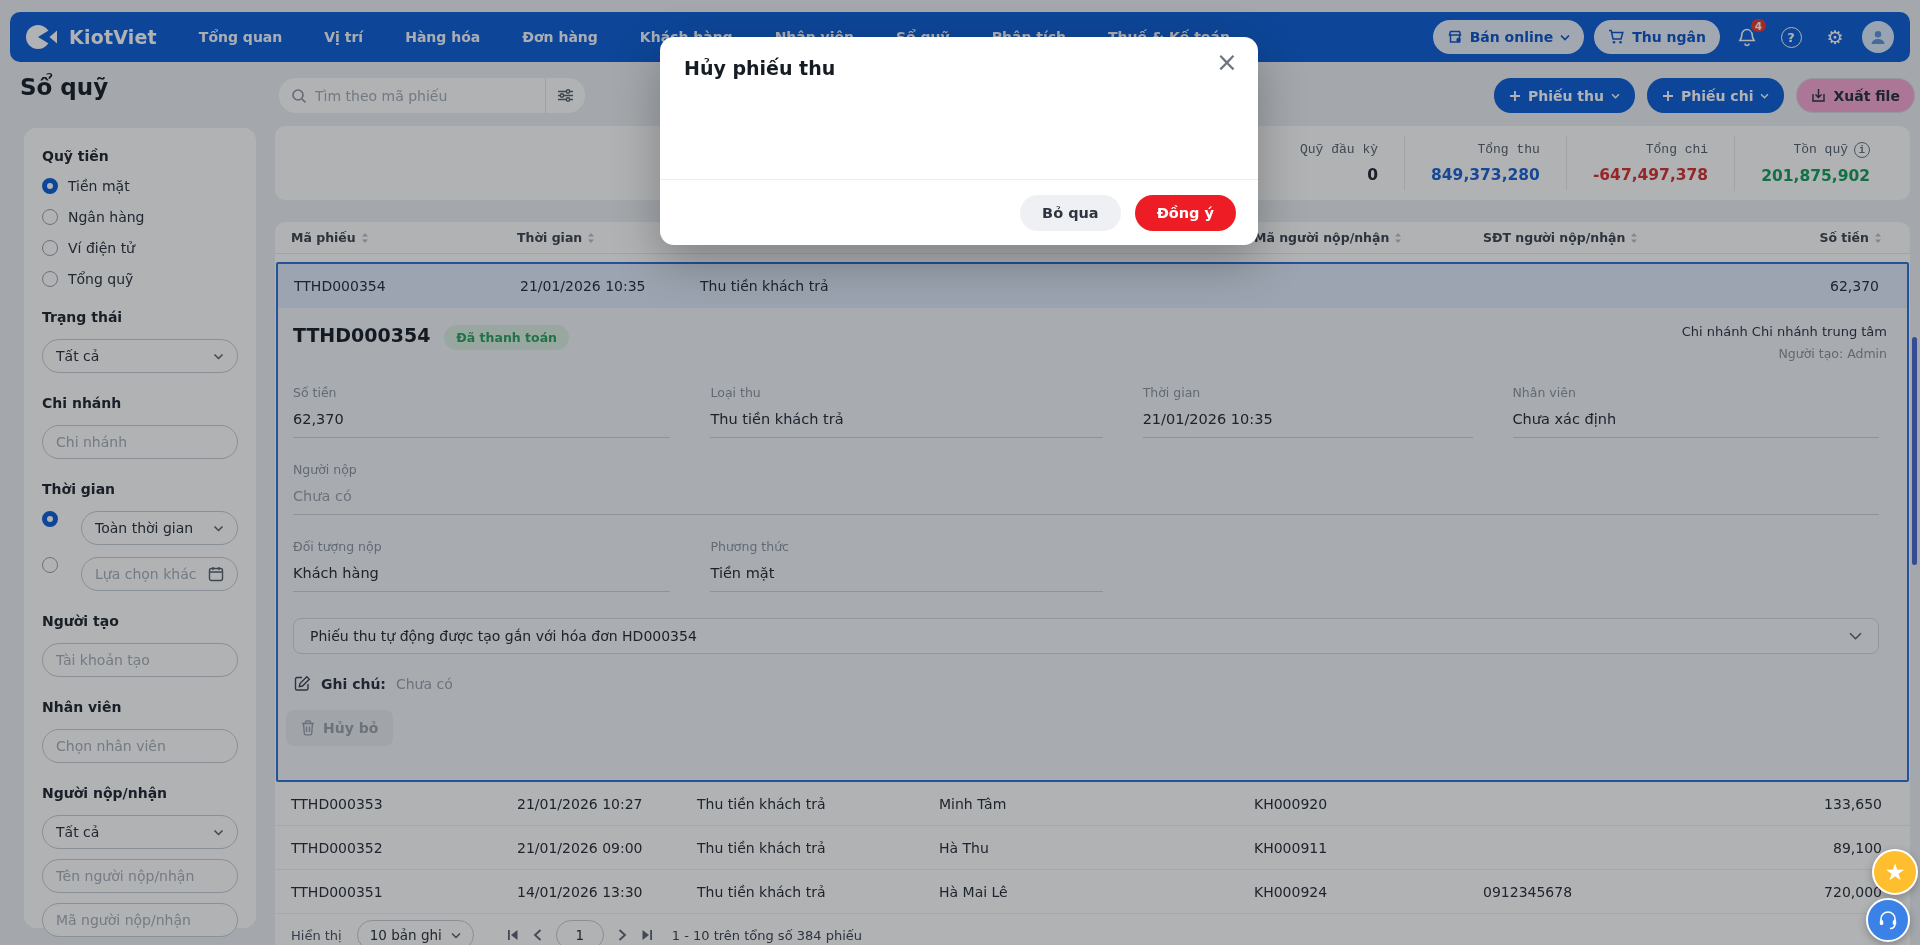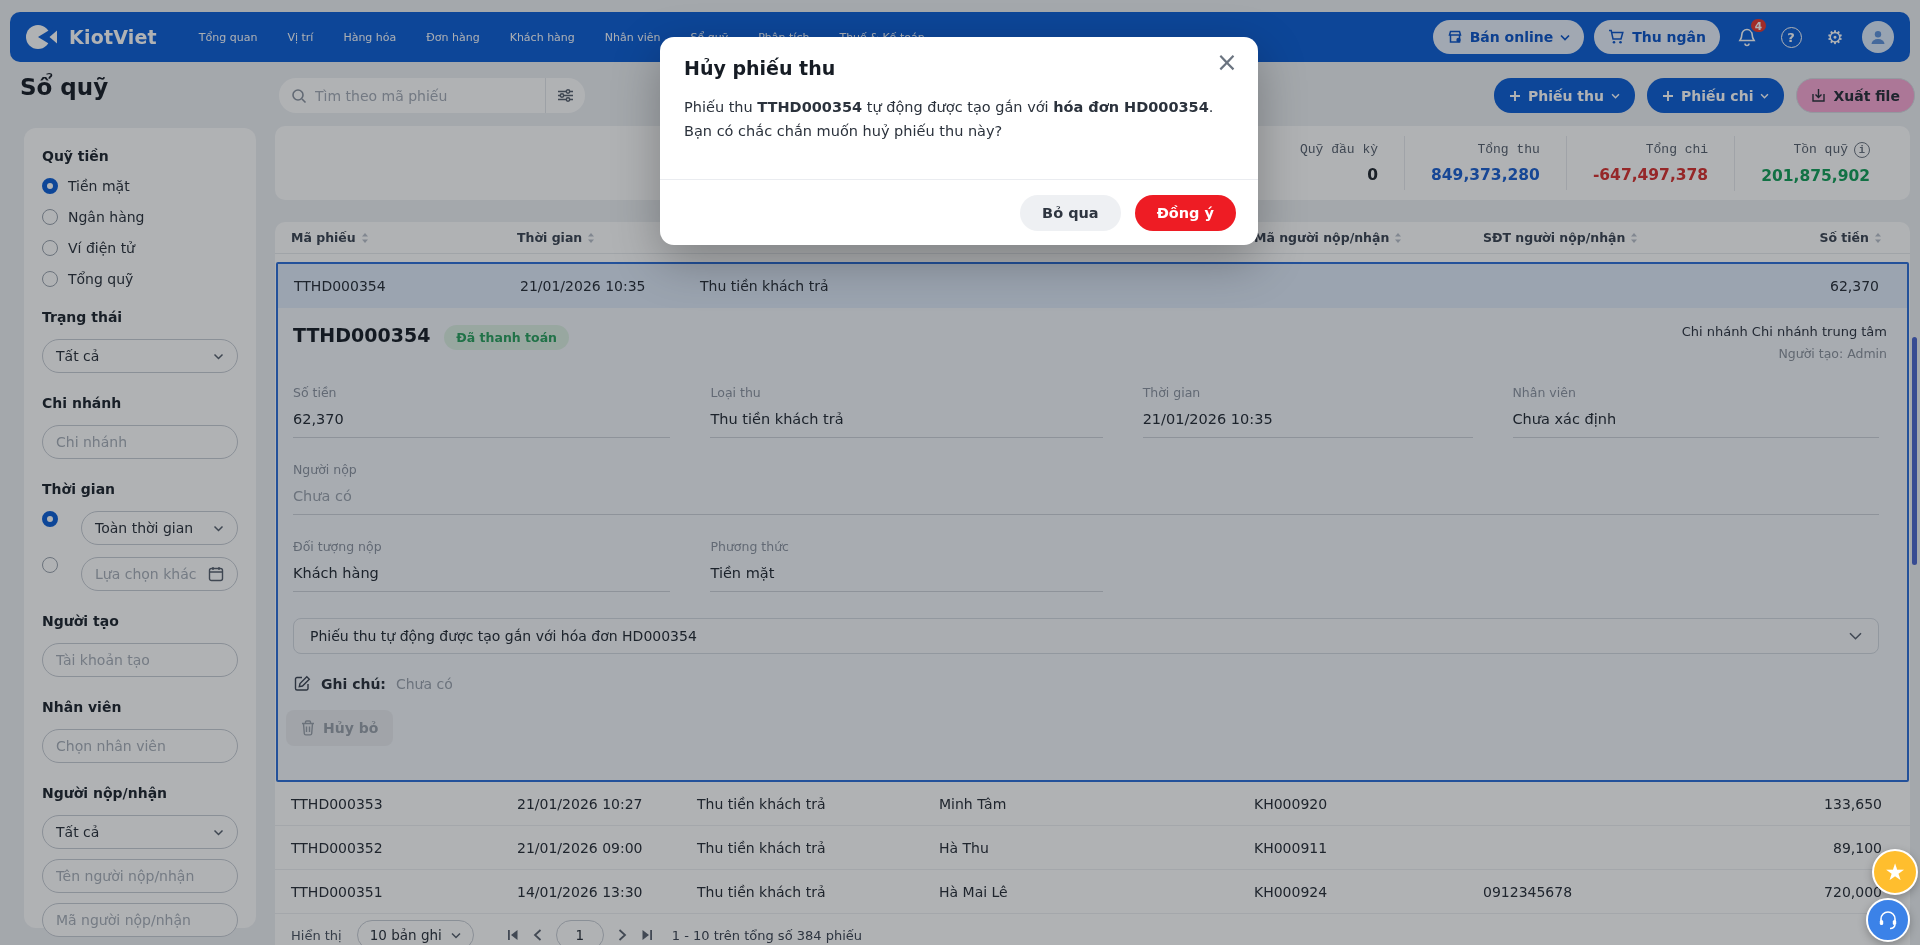--- a/index.html
+++ b/index.html
@@ -14,21 +14,21 @@
   svg { display:block; }
 
   
   .nav {
     position:absolute; left:10px; top:12px; width:1900px; height:50px;
     background:#0d5ed6; border-radius:10px;
     display:flex; align-items:center; padding:0 16px; color:#fff; z-index:5;
   }
   .brand { display:flex; align-items:center; gap:9px; margin-right:42px; }
   .brand-text { font-size:19px; font-weight:700; letter-spacing:.2px; }
-  .nav-menu { display:flex; gap:30px; font-size:11px; font-weight:400; white-space:nowrap; }
+  .nav-menu { display:flex; gap:42px; font-size:14px; font-weight:700; white-space:nowrap; }
   .nav-item { cursor:pointer; opacity:.97; }
   .nav-right { margin-left:auto; display:flex; align-items:center; gap:10px; }
   .pill-light {
     height:34px; border-radius:17px; background:#e9f1fd; color:#0b54c8;
     display:flex; align-items:center; gap:7px; padding:0 14px;
     font-size:14px; font-weight:700; white-space:nowrap;
   }
   .icon-btn { width:34px; height:34px; display:flex; align-items:center; justify-content:center; position:relative; }
   .badge {
     position:absolute; top:-3px; right:-4px; background:#e8382f; color:#fff;
@@ -645,23 +645,20 @@
   </div>
 </div>
 
 <div class="scroll-thumb"></div>
 
 <div class="overlay"></div>
 
 <div class="modal">
   <div class="modal-close">×</div>
   <div class="modal-title">Hủy phiếu thu</div>
-  <div class="modal-body">
-    <span>Phiếu thu </span><b>TTHD000354</b><span> tự động được tạo gắn với </span><b>hóa đơn HD000354</b><span>. Bạn có chắc chắn muốn huỷ phiếu thu này?</span>
-  </div>
   <div class="modal-footer">
     <button class="btn btn-skip">Bỏ qua</button>
     <button class="btn btn-confirm">Đồng ý</button>
   </div>
 </div>
 
 <div class="fab-star">
   <span>★</span>
 </div>
 <div class="fab-support">

